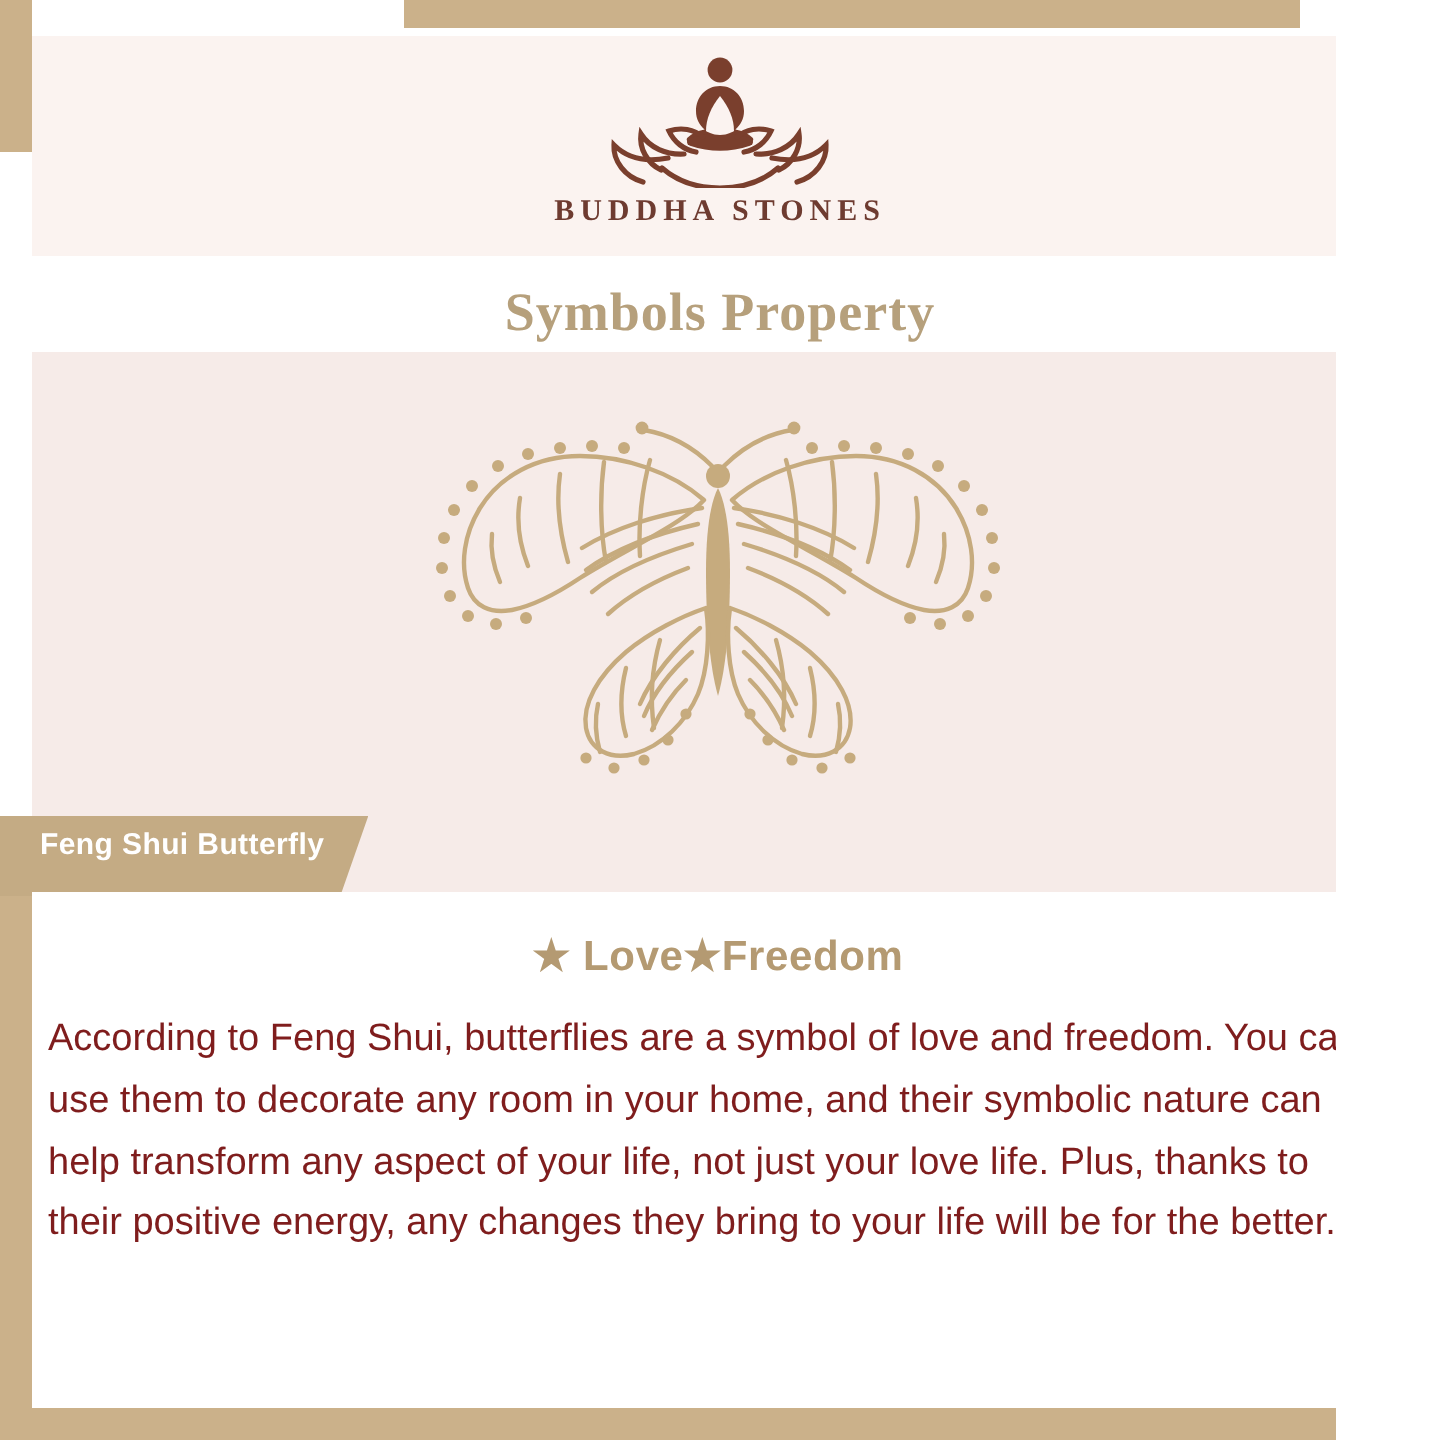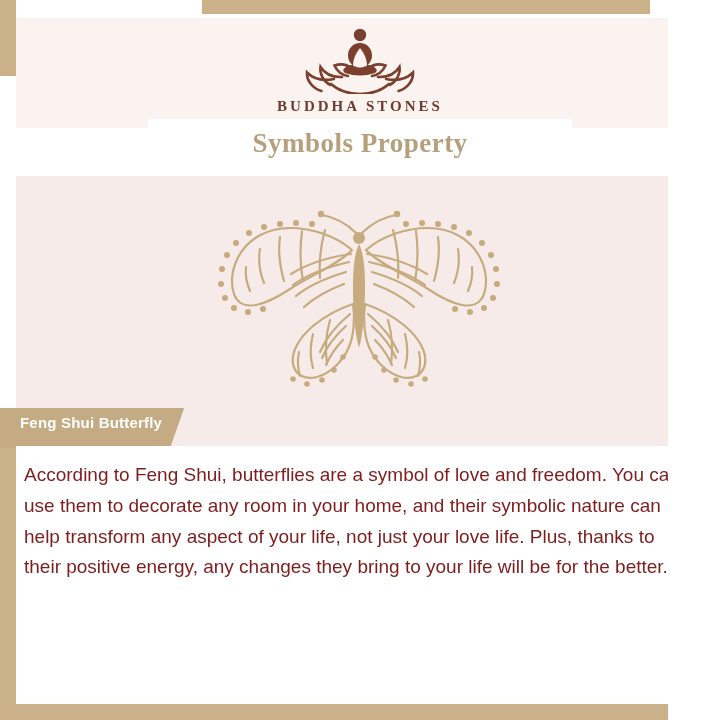--- a/index.html
+++ b/index.html
@@ -114,21 +114,21 @@
     font-size: 15px;
     letter-spacing: 3px;
     font-weight: 700;
     color: #6e3b30;
     text-align: center;
   }
 
   
   .title-bar {
     position: absolute;
-    top: 119px;
+    top: 132px;
     left: 148px;
     width: 424px;
     height: 48px;
     background: #ffffff;
     display: flex;
     align-items: center;
     justify-content: center;
   }
   .title-text {
     font-family: "Liberation Serif", serif;
@@ -343,16 +343,17 @@
         <circle cx="181" cy="163" r="2.8" fill="#c6ab7e" stroke="none"></circle>
       </g>
     </svg>
   </div>
 
   <div class="tag">
     <span class="tag-text">Feng Shui Butterfly</span>
   </div>
 
   <div class="body-zone">
+    <div class="headline">★ Love★Freedom</div>
     <p class="paragraph">According to Feng Shui, butterflies are a symbol of love and freedom. You can use them to decorate any room in your home, and their symbolic nature can help transform any aspect of your life, not just your love life. Plus, thanks to their positive energy, any changes they bring to your life will be for the better.</p>
   </div>
 
 </div>
 
 </body></html>

